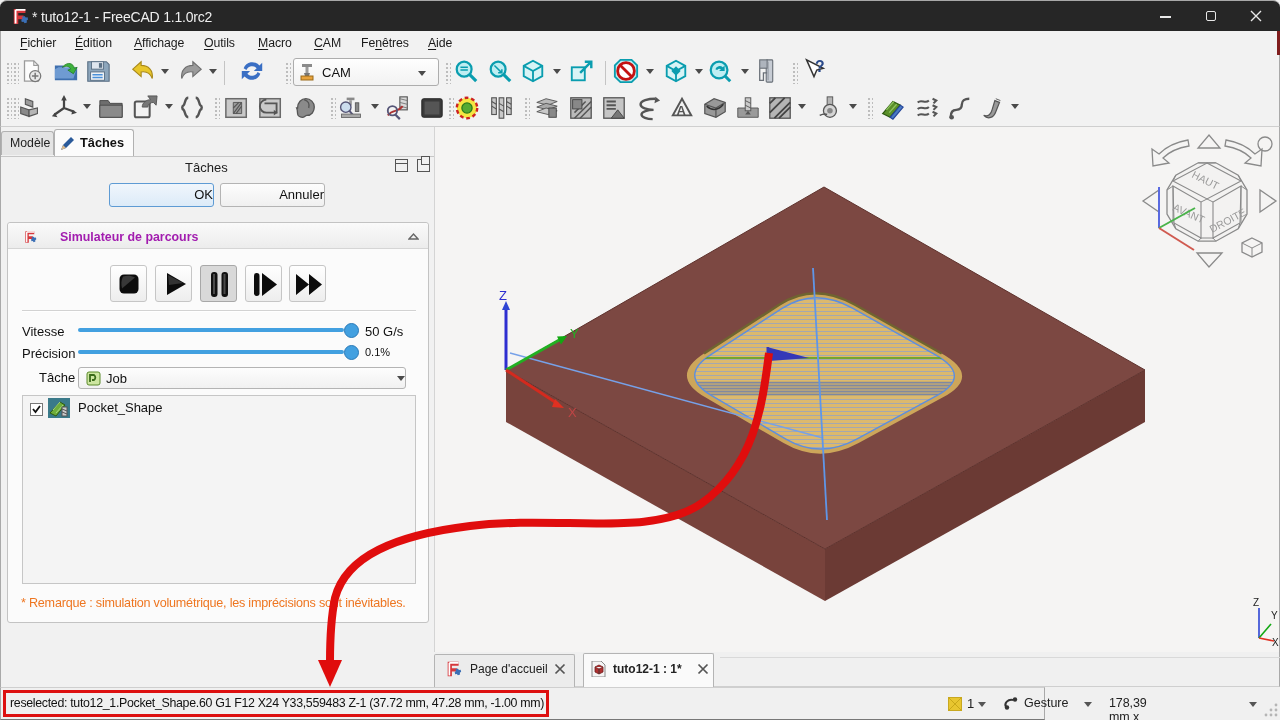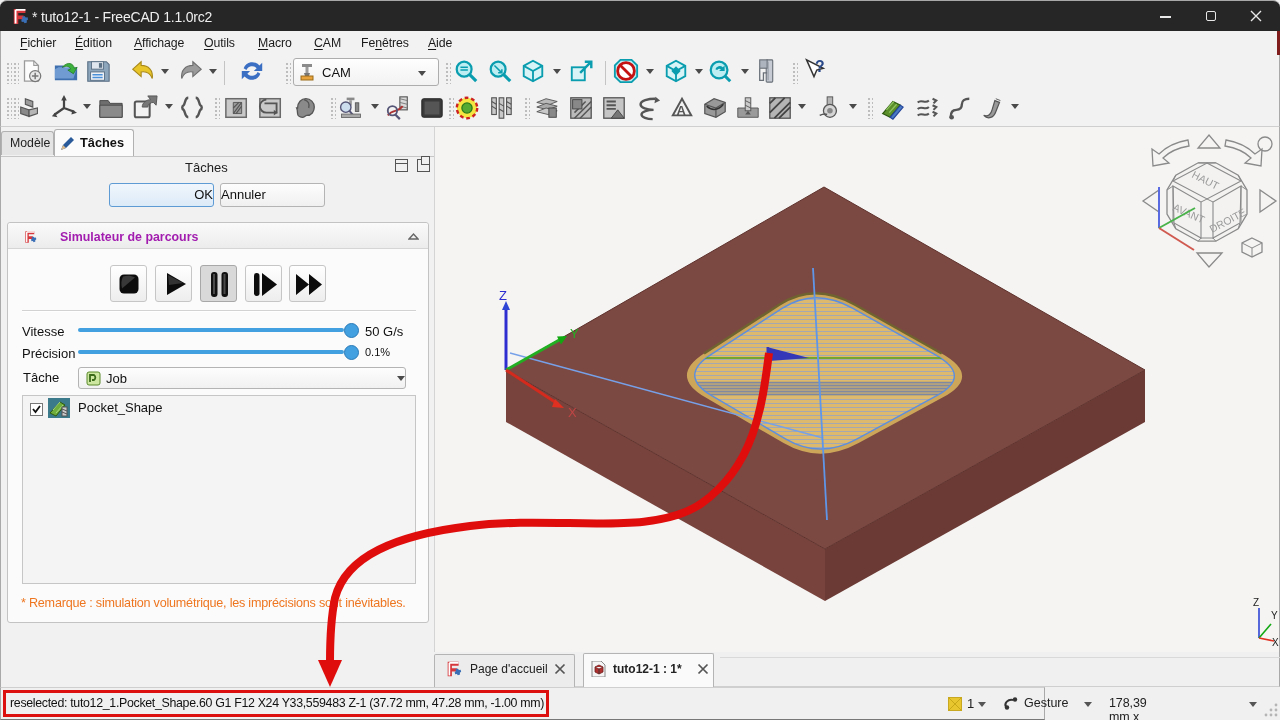--- a/index.html
+++ b/index.html
@@ -303,21 +303,21 @@
 
  <div class="abs" style="left:184px;top:33px;font-size:13px;color:#222">Tâches</div>
  <div class="abs" style="left:394px;top:32px;width:13px;height:13px;border:1px solid #555">
       <div style="height:4px;border-bottom:1px solid #555"></div>
     </div>
  <div class="abs" style="left:416px;top:32px;width:13px;height:13px;border:1px solid #555">
       <div class="abs" style="left:3px;top:-4px;width:9px;height:9px;border:1px solid #555;background:#f1f1f1"></div>
     </div>
 
  <div class="abs" style="left:108px;top:56px;width:105px;height:24px;background:linear-gradient(#f0f6fc,#dcebf8);border:1px solid #5e9bd4;border-radius:3px;text-align:right;font-size:13px;color:#111;line-height:22px">OK</div>
- <div class="abs" style="left:219px;top:56px;width:105px;height:24px;background:linear-gradient(#fdfdfd,#f0f0f0);border:1px solid #b4b4b4;border-radius:3px;text-align:left;font-size:13px;color:#111;line-height:22px">Annuler</div>
+ <div class="abs" style="left:219px;top:56px;width:105px;height:24px;background:linear-gradient(#fdfdfd,#f0f0f0);border:1px solid #b4b4b4;border-radius:3px;text-align:right;font-size:13px;color:#111;line-height:22px">Annuler</div>
 
  <div class="abs" style="left:6px;top:95px;width:422px;height:401px;background:#fbfbfb;border:1px solid #c3c3c3;border-radius:3px">
    <div class="abs" style="left:0;top:0;width:420px;height:26px;background:linear-gradient(#fafafa,#ececec);border-bottom:1px solid #d5d5d5;border-radius:3px 3px 0 0"></div>
    <svg class="abs" style="left:16px;top:7px" width="13" height="14" viewBox="0 0 19 19">
         <path d="M2 1h13v4.5H7v3h6v4H7V18H2z" fill="#d6373c"></path>
         <path d="M4 2.2h11M4 2.2v15" stroke="#fff" stroke-width="2" fill="none"></path>
         <path d="M11 10l3-1 1.4 1.6 2-.3.6 2.6-1.6 1.2.3 2-2.6.9-1.2-1.7-2 .3-.6-2.6 1.7-1.2z" fill="#3b6fb5"></path>
       </svg>
    <div class="abs" style="left:52px;top:7px;font-size:12.4px;font-weight:bold;color:#a21caf">Simulateur de parcours</div>
    <svg class="abs" style="left:400px;top:9px" width="11" height="8" viewBox="0 0 11 8">
@@ -360,21 +360,21 @@
 
    <div class="abs" style="left:14px;top:101px;font-size:13px;color:#111">Vitesse</div>
    <div class="abs" style="left:70px;top:105px;width:266px;height:4px;background:#42a0e0;border-radius:2px"></div>
    <div class="abs" style="left:336px;top:100px;width:15px;height:15px;background:#42a0e0;border:1px solid #2a7ab8;border-radius:8px"></div>
    <div class="abs" style="left:357px;top:101px;font-size:13px;color:#111">50 G/s</div>
    <div class="abs" style="left:14px;top:123px;font-size:13px;color:#111">Précision</div>
    <div class="abs" style="left:70px;top:127px;width:266px;height:4px;background:#42a0e0;border-radius:2px"></div>
    <div class="abs" style="left:336px;top:122px;width:15px;height:15px;background:#42a0e0;border:1px solid #2a7ab8;border-radius:8px"></div>
    <div class="abs" style="left:357px;top:123px;font-size:11px;color:#111">0.1%</div>
 
-   <div class="abs" style="left:15px;top:147px;font-size:13px;color:#111">Tâche</div>
+   <div class="abs" style="left:31px;top:147px;font-size:13px;color:#111">Tâche</div>
    <div class="abs" style="left:70px;top:144px;width:328px;height:22px;background:linear-gradient(#fdfdfd,#f1f1f1);border:1px solid #b4b4b4;border-radius:3px">
      <svg class="abs" style="left:7px;top:3px" width="15" height="15" viewBox="0 0 15 15">
           <rect x="1" y="1" width="13" height="13" rx="2" fill="#cde6a0" stroke="#5a8a2a"></rect>
           <path d="M4 11V4h4a3 3 0 0 1 0 5H6" fill="none" stroke="#3a6a1a" stroke-width="1.8"></path>
         </svg>
      <span class="abs" style="left:27px;top:3px;font-size:13px;color:#111">Job</span>
      <div class="dd" style="left:318px;top:8px"></div>
    </div>
 
    <div class="abs" style="left:14px;top:172px;width:394px;height:189px;background:#f4f4f4;border:1px solid #c6c6c6">

